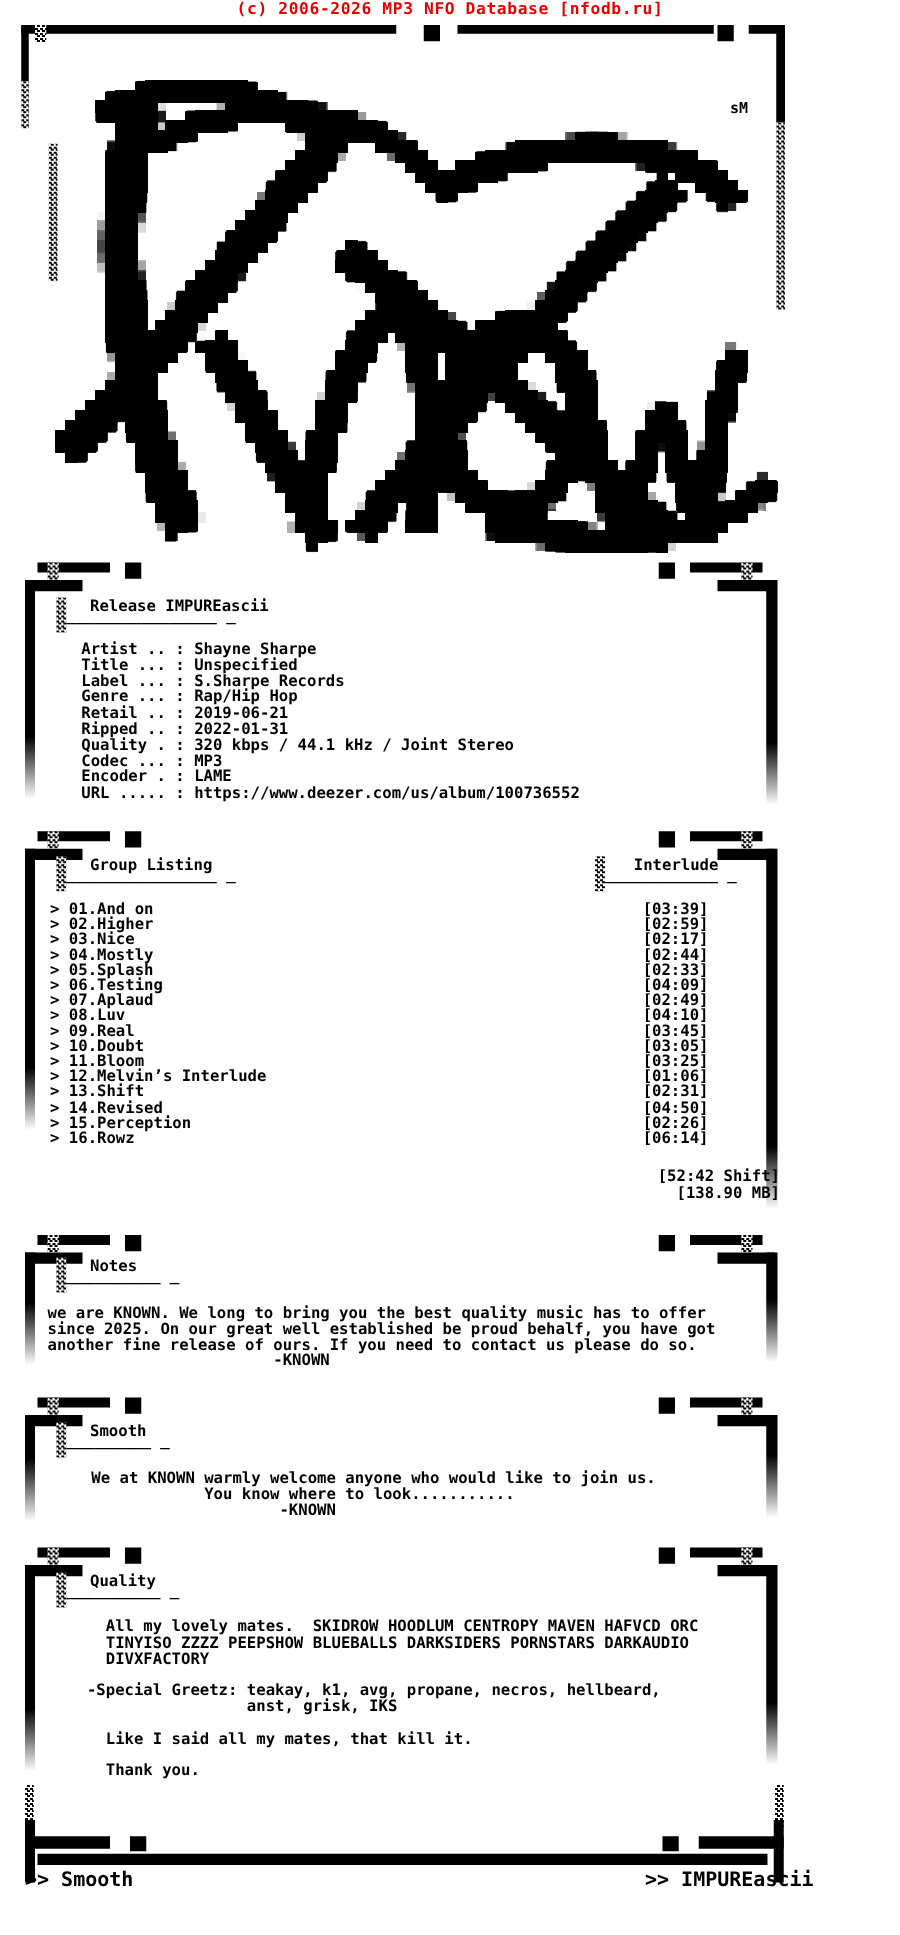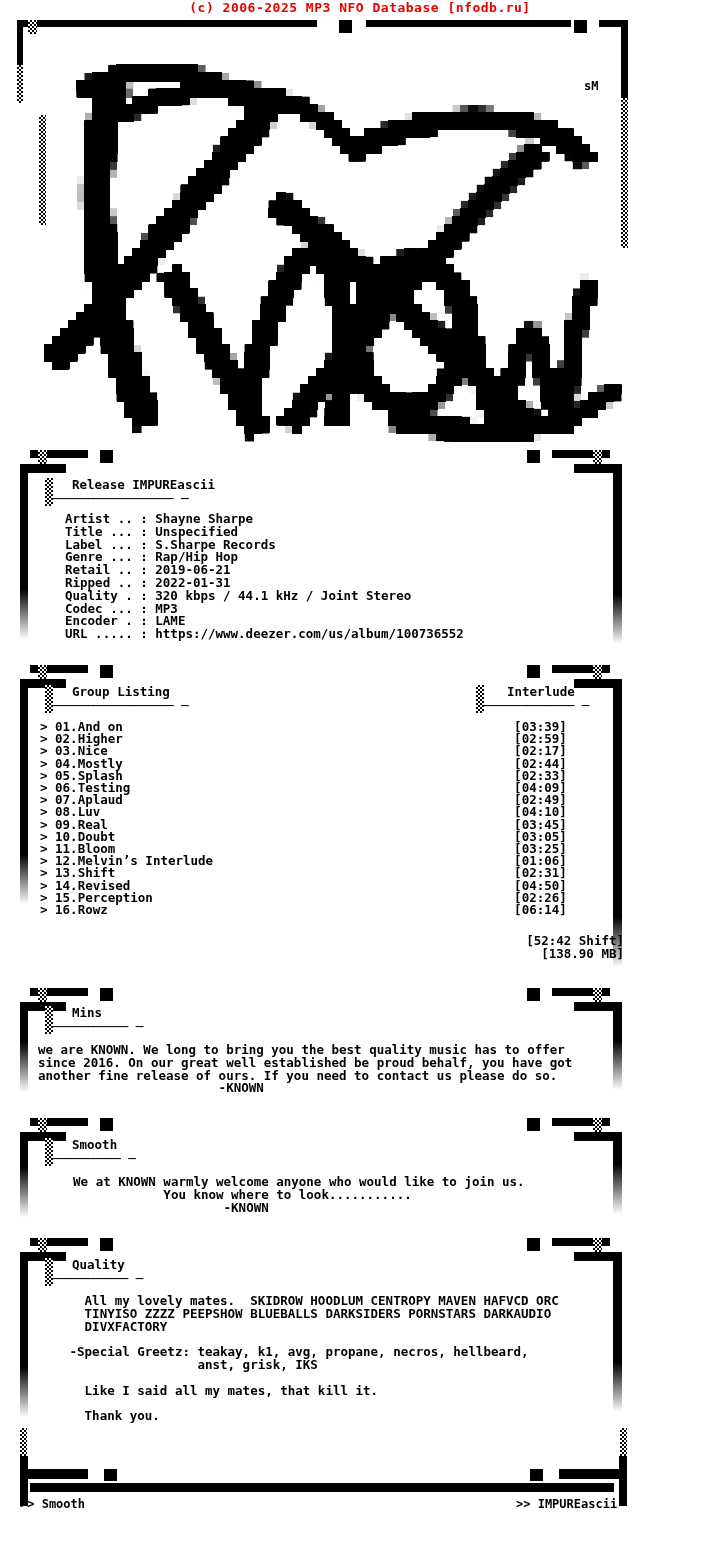--- a/index.html
+++ b/index.html
@@ -42,26 +42,26 @@
   .sec-title{position:absolute;font-size:12.5px;line-height:13px}
   .sec-underline{position:absolute;font-size:12.5px;line-height:13px;letter-spacing:0}
   .body-pre{position:absolute;font-size:12.5px;line-height:12.8px}
 
   
   .tracks-pre{line-height:12.2px}
   .totals-pre{position:absolute;text-align:right;width:114px;line-height:12.8px;font-size:12.5px}
 
   
   .bframe{position:absolute;left:0;top:1428px;width:720px;height:70px}
-  .footer{position:absolute;font-size:12px;line-height:14px}
+  .footer{position:absolute;font-size:16px;line-height:14px}
 </style>
 </head>
 <body>
 
-<div class="redline mono">(c) 2006-2025 MP3 NFO Database [nfodb.ru]</div>
+<div class="redline mono">(c) 2006-2026 MP3 NFO Database [nfodb.ru]</div>
 
 <div class="logo-frame">
 
   <span class="lf" style="left:3px;top:0;width:300px;height:7px"></span>
   <span class="lf dith" style="left:14px;top:0;width:9px;height:14px"></span>
   <span class="lf" style="left:325px;top:0;width:13px;height:13px"></span>
   <span class="lf" style="left:352px;top:0;width:205px;height:7px"></span>
   <span class="lf" style="left:560px;top:0;width:13px;height:13px"></span>
   <span class="lf" style="left:585px;top:0;width:28px;height:7px"></span>
   <span class="lf" style="left:3px;top:0;width:6px;height:45px"></span>
@@ -188,24 +188,24 @@
   <span class="o dith-l dith"></span>
   <span class="o sq-l"></span>
   <span class="o cornh-l"></span>
   <span class="o sq-r"></span>
   <span class="o bar-r"></span>
   <span class="o dith-r dith"></span>
   <span class="o cornh-r"></span>
   <span class="side side-l" style="height:90px"></span>
   <span class="side side-r" style="height:88px"></span>
   <span class="dotstrip" style="left:25px;top:18px"></span>
-  <div class="sec-title" style="left:52px;top:18px">Mins</div>
+  <div class="sec-title" style="left:52px;top:18px">Notes</div>
   <div class="sec-underline" style="left:33px;top:32px">────────── ─</div>
   <pre class="body-pre" style="left:18px;top:56px">we are KNOWN. We long to bring you the best quality music has to offer
-since 2016. On our great well established be proud behalf, you have got
+since 2025. On our great well established be proud behalf, you have got
 another fine release of ours. If you need to contact us please do so.
                         -KNOWN</pre>
 </section>
 
 <section class="nfo-sec" style="top:1118px;height:118px">
   <span class="o bar-l"></span>
   <span class="o dith-l dith"></span>
   <span class="o sq-l"></span>
   <span class="o cornh-l"></span>
   <span class="o sq-r"></span>

